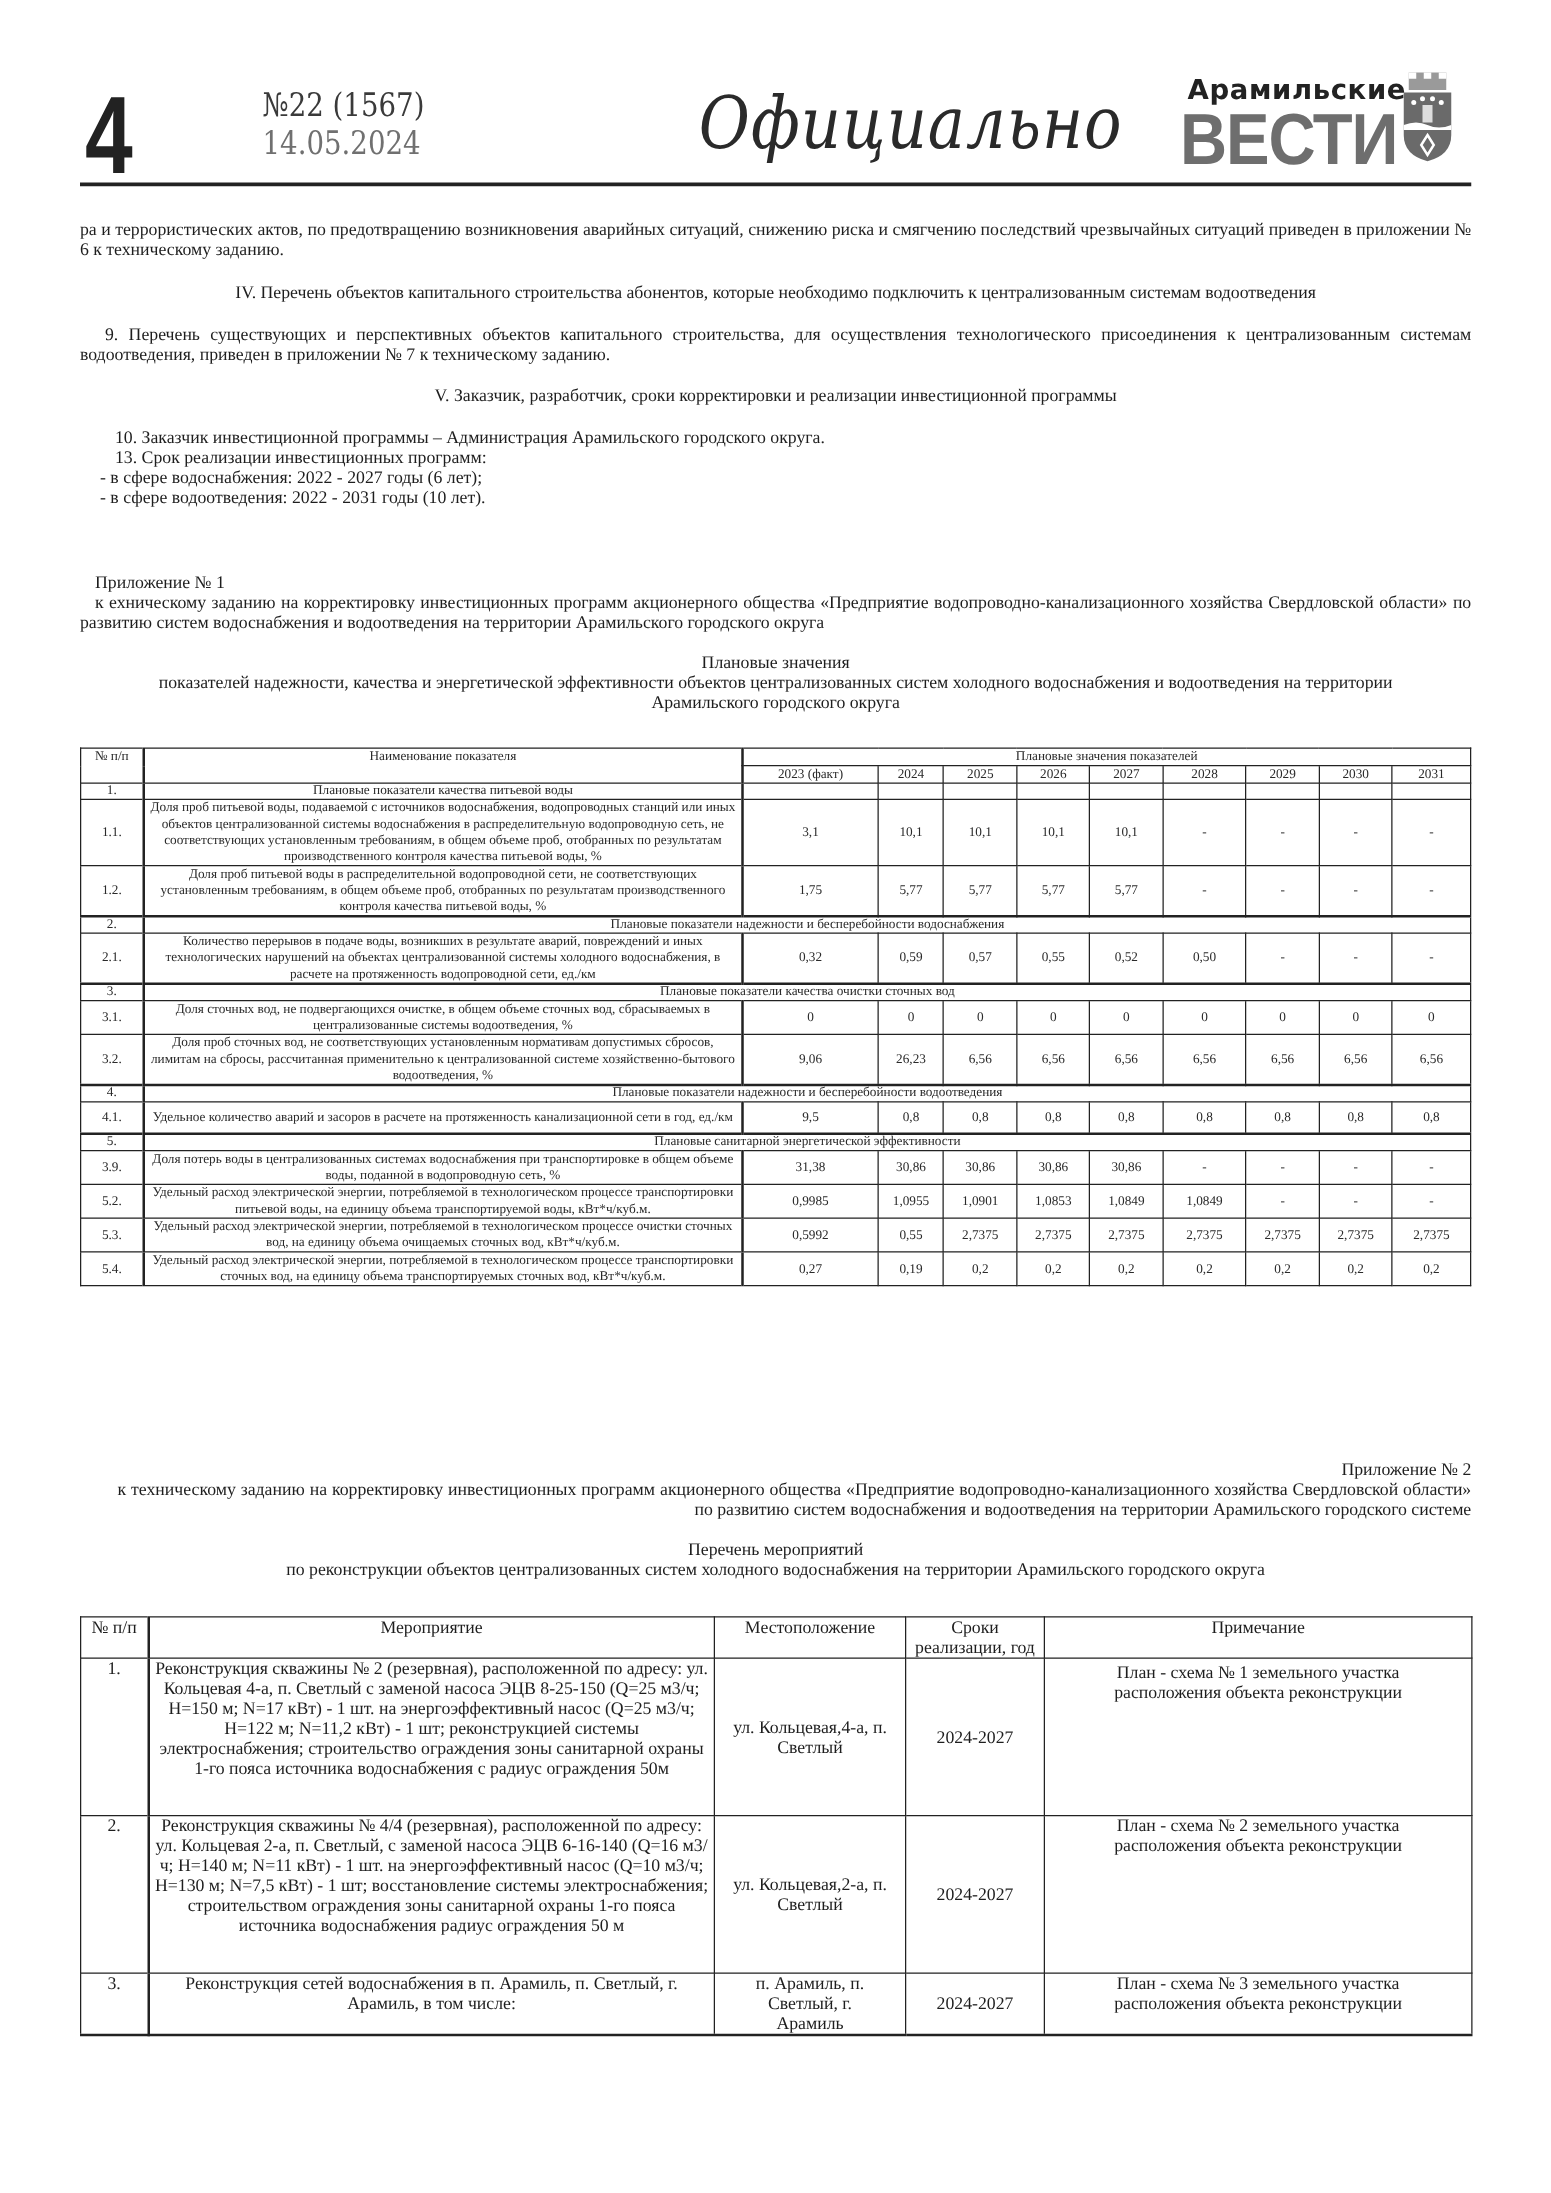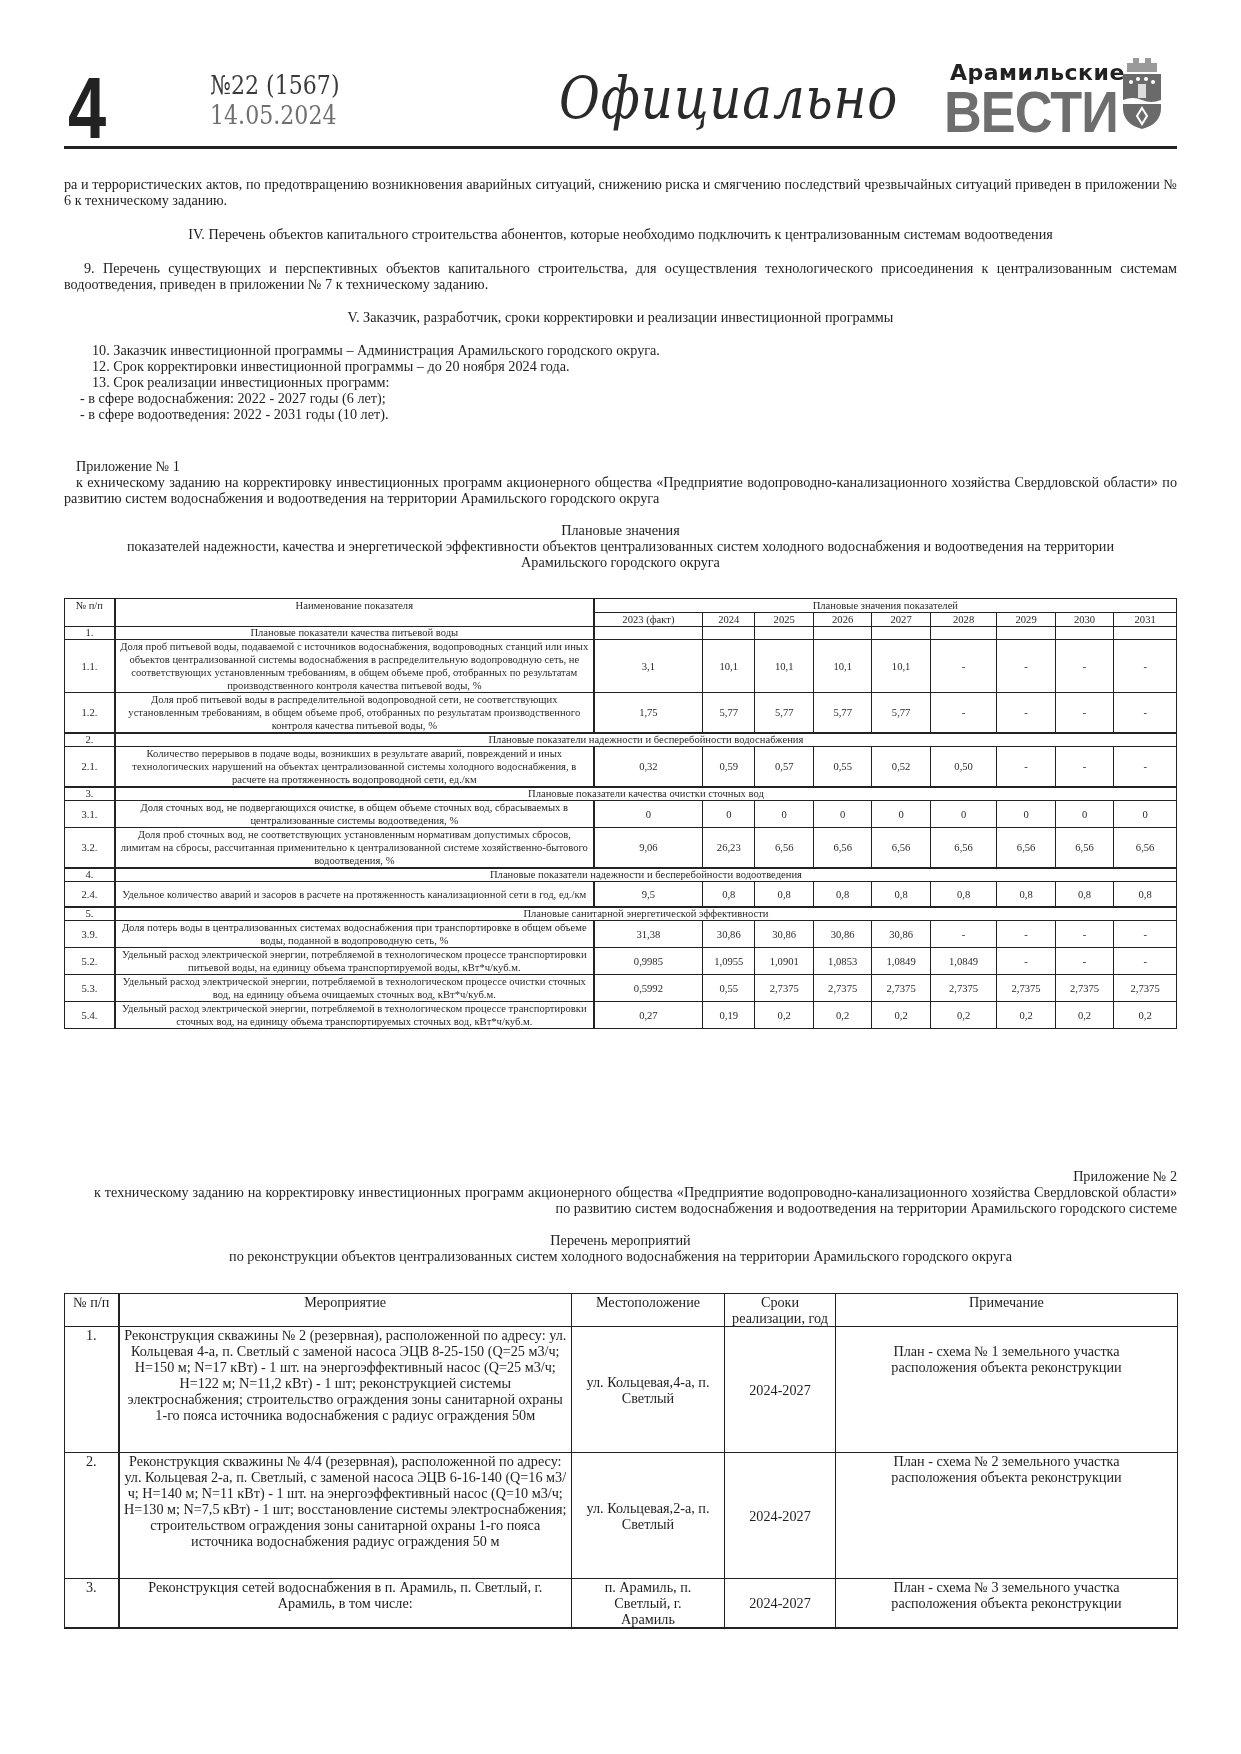--- a/index.html
+++ b/index.html
@@ -80,21 +80,20 @@
     <div class="rule" style="top:106px;"></div>
   </div>
 
   <div class="txt j" style="left:0; top:176px; width:1113px;">ра и террористических актов, по предотвращению возникновения аварийных ситуаций, снижению риска и смягчению последствий чрезвычайных ситуаций приведен в приложении № 6 к техническому заданию.</div>
   <div class="txt c" style="left:0; top:226px; width:1113px;">IV. Перечень объектов капитального строительства абонентов, которые необходимо подключить к централизованным системам водоотведения</div>
   <div class="txt j" style="left:0; top:260px; width:1113px; text-indent:20px;">9. Перечень существующих и перспективных объектов капитального строительства, для осуществления технологического присоединения к централизованным системам водоотведения, приведен в приложении № 7 к техническому заданию.</div>
   <div class="txt c" style="left:0; top:309px; width:1113px;">V. Заказчик, разработчик, сроки корректировки  и реализации инвестиционной программы</div>
 
   <div class="txt" style="left:28px; top:342px; width:1100px;">
     <div>10. Заказчик инвестиционной программы – Администрация Арамильского городского округа.</div>
-    <div>12. Срок корректировки инвестиционной программы – до 20 ноября 2024 года.</div>
     <div>13. Срок реализации инвестиционных программ:</div>
     <div style="margin-left:-12px;">- в сфере водоснабжения: 2022 - 2027 годы (6 лет);</div>
     <div style="margin-left:-12px;">- в сфере водоотведения: 2022 - 2031 годы (10 лет).</div>
   </div>
 
   <div class="txt" style="left:12px; top:458px;">Приложение № 1</div>
   <div class="txt j" style="left:0; top:474px; width:1113px; text-indent:12px;">к ехническому заданию на корректировку инвестиционных программ акционерного общества «Предприятие водопроводно-канализационного хозяйства Свердловской области» по развитию систем водоснабжения и водоотведения на территории Арамильского городского округа</div>
   <div class="txt c" style="left:0; top:522px; width:1113px;">Плановые значения</div>
   <div class="txt c" style="left:20px; top:538px; width:1073px;">показателей надежности, качества и энергетической эффективности объектов централизованных систем холодного водоснабжения и водоотведения на территории Арамильского городского округа</div>
 
@@ -213,21 +212,21 @@
           <td style="height:24px;">6,56</td>
           <td style="height:24px;">6,56</td>
           <td style="height:24px;">6,56</td>
           <td style="height:24px;">6,56</td>
         </tr>
         <tr class="sect thick">
           <td class="num">4.</td>
           <td class="title" colspan="10">Плановые показатели надежности и бесперебойности водоотведения</td>
         </tr>
         <tr>
-          <td class="num">2.4.</td>
+          <td class="num">4.1.</td>
           <td class="name">Удельное количество аварий и засоров в расчете на протяженность канализационной сети в год, ед./км</td>
           <td style="height:24px;">9,5</td>
           <td style="height:24px;">0,8</td>
           <td style="height:24px;">0,8</td>
           <td style="height:24px;">0,8</td>
           <td style="height:24px;">0,8</td>
           <td style="height:24px;">0,8</td>
           <td style="height:24px;">0,8</td>
           <td style="height:24px;">0,8</td>
           <td style="height:24px;">0,8</td>
@@ -310,21 +309,21 @@
         <td>Мероприятие</td>
         <td>Местоположение</td>
         <td>Сроки реализации, год</td>
         <td>Примечание</td>
       </tr>
       <tr style="height:126px;">
         <td class="col1">1.</td>
         <td>Реконструкция скважины № 2 (резервная), расположенной по адресу: ул. Кольцевая 4-а, п. Светлый с заменой насоса ЭЦВ 8-25-150 (Q=25 м3/ч; H=150 м; N=17 кВт) - 1 шт. на энергоэффективный насос (Q=25 м3/ч; H=122 м; N=11,2 кВт) - 1 шт; реконструкцией системы электроснабжения; строительство ограждения зоны санитарной охраны 1-го пояса источника водоснабжения с радиус ограждения 50м</td>
         <td class="mid">ул. Кольцевая,4-а, п. Светлый</td>
         <td class="mid">2024-2027</td>
-        <td style="padding:16px 40px;">План - схема № 1 земельного участка расположения объекта реконструкции</td>
+        <td style="padding:3px 40px;">План - схема № 1 земельного участка расположения объекта реконструкции</td>
       </tr>
       <tr style="height:126px;">
         <td class="col1">2.</td>
         <td>Реконструкция скважины № 4/4 (резервная), расположенной по адресу: ул. Кольцевая 2-а, п. Светлый, с заменой насоса ЭЦВ 6-16-140 (Q=16 м3/ч; H=140 м; N=11 кВт) - 1 шт. на энергоэффективный насос (Q=10 м3/ч; H=130 м; N=7,5 кВт) - 1 шт; восстановление системы электроснабжения; строительством ограждения зоны санитарной охраны 1-го пояса источника водоснабжения радиус ограждения 50 м</td>
         <td class="mid">ул. Кольцевая,2-а, п. Светлый</td>
         <td class="mid">2024-2027</td>
         <td style="padding:0 40px;">План - схема № 2 земельного участка расположения объекта реконструкции</td>
       </tr>
       <tr class="last" style="height:48px;">
         <td class="col1">3.</td>

